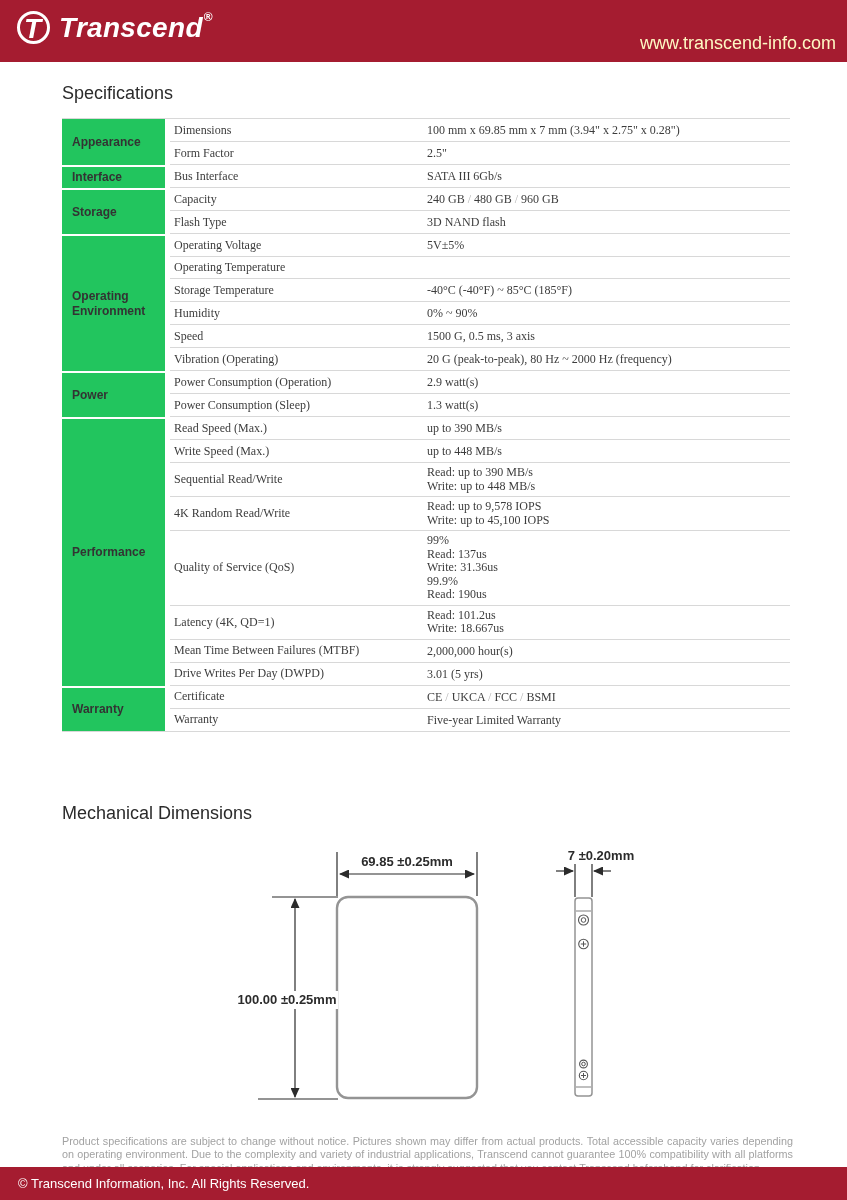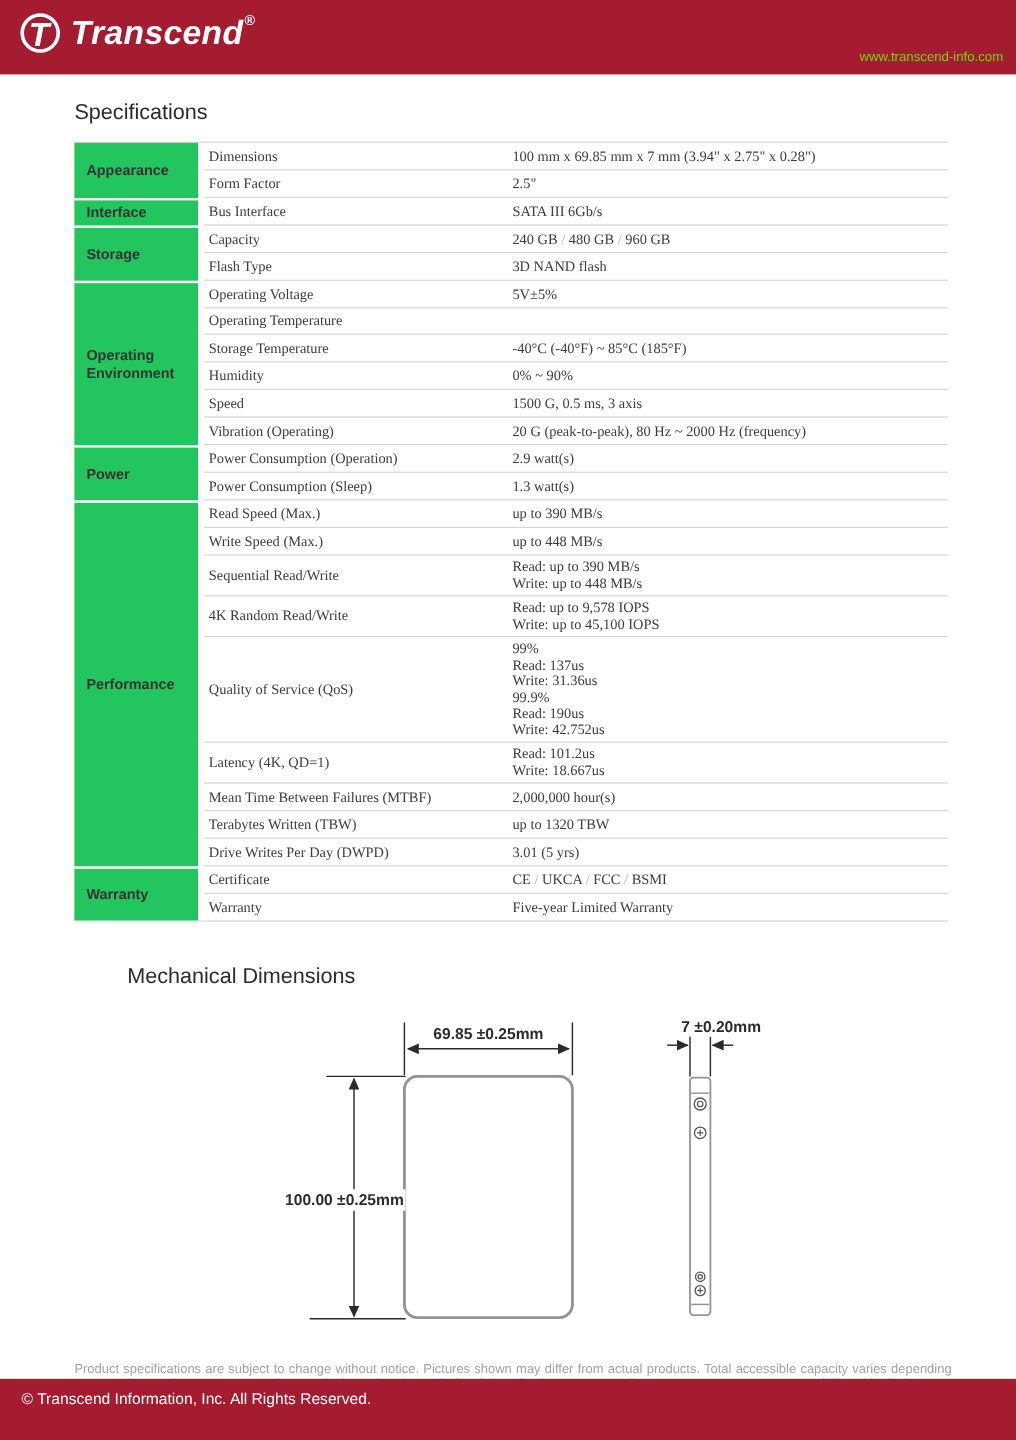--- a/index.html
+++ b/index.html
@@ -7,47 +7,47 @@
   body { font-family:"Liberation Sans", sans-serif; }
   .page { position:relative; width:847px; height:1200px; background:#fff; overflow:hidden; }
 
   
   .top-bar { position:relative; height:62px; background:#a51c30; }
   .logo { position:absolute; left:17px; top:11px; display:flex; align-items:center; color:#fff; }
   .logo-ring { position:relative; width:33px; height:33px; border:3.5px solid #fff; border-radius:50%; flex:0 0 auto; }
   .logo-t { position:absolute; left:4px; top:-2px; font-size:28px; font-weight:bold; font-style:italic; line-height:33px; color:#fff; }
   .brand-text { margin-left:9px; font-size:28px; font-weight:bold; font-style:italic; letter-spacing:.3px; }
   .brand-reg { font-size:12px; font-weight:bold; font-style:normal; vertical-align:top; position:relative; top:-2px; margin-left:1px; }
-  .site-url { position:absolute; right:11px; bottom:8px; color:#84cc16; font-size:11px; }
+  .site-url { position:absolute; right:11px; bottom:8px; color:#fef9c3; font-size:18px; }
 
   
   .content { padding:0 57px 13px 62px; }
   .section-title { font-size:18px; font-weight:400; color:#2b2b2b; margin:0; }
   .spec-title { padding-top:21px; padding-bottom:14px; }
   .spec-table { border-top:1px solid #d8d8d8; border-bottom:1px solid #d8d8d8; width:728px; }
   .spec-group { display:flex; }
   .spec-group + .spec-group .cat-cell { border-top:2px solid #fff; }
   .cat-cell { width:103px; padding:0 6px 0 10px; background:#22c55e; display:flex; align-items:center;
               font-size:12px; font-weight:bold; color:#333; line-height:15px; flex:0 0 auto; }
   .rows-col { flex:1; margin-left:5px;font-family:Liberation Serif, serif; }
   .spec-row { display:flex; align-items:center; border-bottom:1px solid #d8d8d8; padding:3px 0; min-height:22px; }
   .spec-group:last-child .spec-row:last-child { border-bottom:none; }
   .attr-cell { width:257px; padding-left:4px; font-size:12px; color:#3c3c3c; flex:0 0 auto; line-height:15px; }
   .val-cell { flex:1; font-size:12px; color:#3c3c3c; line-height:16px; }
   .vline { line-height:13.5px; }
   .sep { color:#b2b2b2; }
 
   
-  .mech-title { position:absolute; left:62px; top:803px;margin-left:44px; }
+  .mech-title { position:absolute; left:62px; top:803px; }
   .mech-svg { position:absolute; left:0; top:840px; }
 
   
   .disclaimer { position:absolute; left:62px; top:1124px; width:731px; font-size:10.8px; line-height:13.4px;
                 color:#a2a2a2; text-align:justify; }
-  .bottom-bar { position:absolute; left:0; bottom:0; width:847px; height:51px; background:#a51c30; }
+  .bottom-bar { position:absolute; left:0; bottom:0; width:847px; height:33px; background:#a51c30; }
   .copyright { color:#fff; font-size:13px; line-height:33px; padding-left:18px; }
 </style>
 </head>
 <body>
 
 <div class="page">
 
   <div class="top-bar">
     <div class="logo">
       <span class="logo-ring">
@@ -163,37 +163,32 @@
               </div>
             </div>
             <div class="spec-row">
               <div class="attr-cell">Quality of Service (QoS)</div>
               <div class="val-cell">
                 <div class="vline">99%</div>
                 <div class="vline">Read: 137us</div>
                 <div class="vline">Write: 31.36us</div>
                 <div class="vline">99.9%</div>
                 <div class="vline">Read: 190us</div>
-                <div class="vline">Write: 42.752us</div>
               </div>
             </div>
             <div class="spec-row">
               <div class="attr-cell">Latency (4K, QD=1)</div>
               <div class="val-cell">
                 <div class="vline">Read: 101.2us</div>
                 <div class="vline">Write: 18.667us</div>
               </div>
             </div>
             <div class="spec-row">
               <div class="attr-cell">Mean Time Between Failures (MTBF)</div>
               <div class="val-cell">2,000,000 hour(s)</div>
-            </div>
-            <div class="spec-row">
-              <div class="attr-cell">Terabytes Written (TBW)</div>
-              <div class="val-cell">up to 1320 TBW</div>
             </div>
             <div class="spec-row">
               <div class="attr-cell">Drive Writes Per Day (DWPD)</div>
               <div class="val-cell">3.01 (5 yrs)</div>
             </div>
           </div>
         </div>
         <div class="spec-group">
           <div class="cat-cell">Warranty</div>
           <div class="rows-col">

